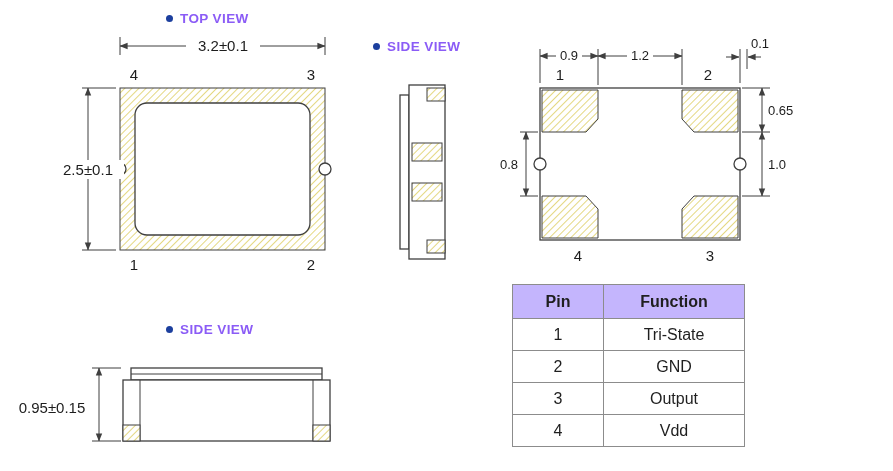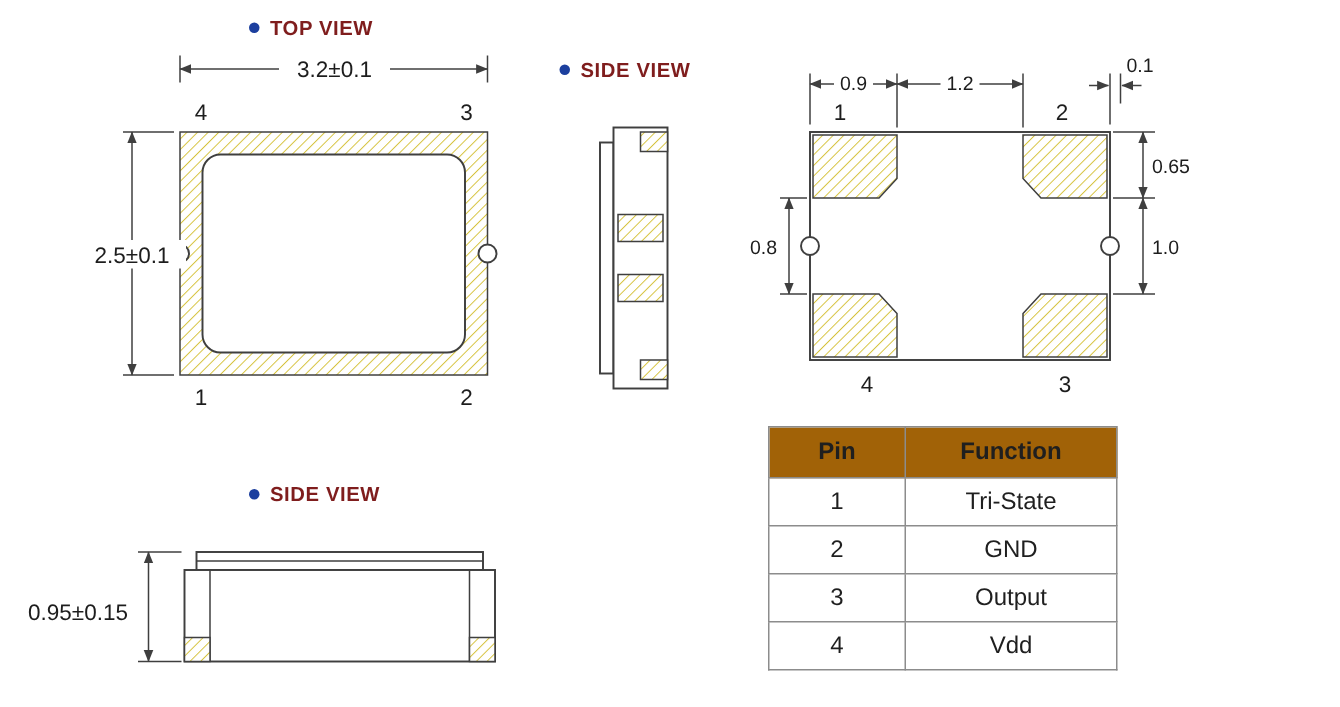--- a/index.html
+++ b/index.html
@@ -1,36 +1,36 @@
 <!DOCTYPE html>
 <html><head>
 <meta charset="utf-8">
 <style>
   html,body{margin:0;padding:0;background:#fff;}
   body{font-family:"Liberation Sans", sans-serif;}
   .page{position:relative;width:893px;height:471px;background:#ffffff;overflow:hidden;}
 
   .view-label{position:absolute;display:flex;align-items:center;gap:7px;
-    color:#7f1d1d;font-size:13.5px;font-weight:700;letter-spacing:.4px;}
+    color:#8b5cf6;font-size:13.5px;font-weight:700;letter-spacing:.4px;}
   .bullet{width:7px;height:7px;border-radius:50%;background:#1c3f9e;display:inline-block;}
 
   svg{position:absolute;overflow:visible;}
   svg text{font-family:"Liberation Sans", sans-serif;fill:#1d1d1d;}
   .dl{stroke:#3f3f3f;stroke-width:1;fill:none;}
   .ol{fill:#ffffff;stroke:#3f3f3f;stroke-width:1.3;}
   .hz{fill:url(#hatch);stroke:#3f3f3f;stroke-width:1;}
   .tb{fill:#ffffff;}
   .dt{font-size:13px;text-anchor:middle;}
   .dt2{font-size:15px;text-anchor:middle;}
   .pn{font-size:15px;text-anchor:middle;}
 
   table.pin-table{position:absolute;left:512px;top:284px;width:233px;
     border-collapse:collapse;font-size:16px;color:#1f1f1f;table-layout:fixed;}
   table.pin-table th,table.pin-table td{border:1px solid #8c8c8c;text-align:center;padding:0;}
-  table.pin-table th{background:#a16207;height:33px;font-weight:700;}
+  table.pin-table th{background:#c4b5fd;height:33px;font-weight:700;}
   table.pin-table td{height:31px;background:#fff;}
   table.pin-table .col-pin{width:90px;}
 </style>
 </head>
 <body>
 
 <div class="page">
 
   <svg width="0" height="0" style="position:absolute">
     <defs>

